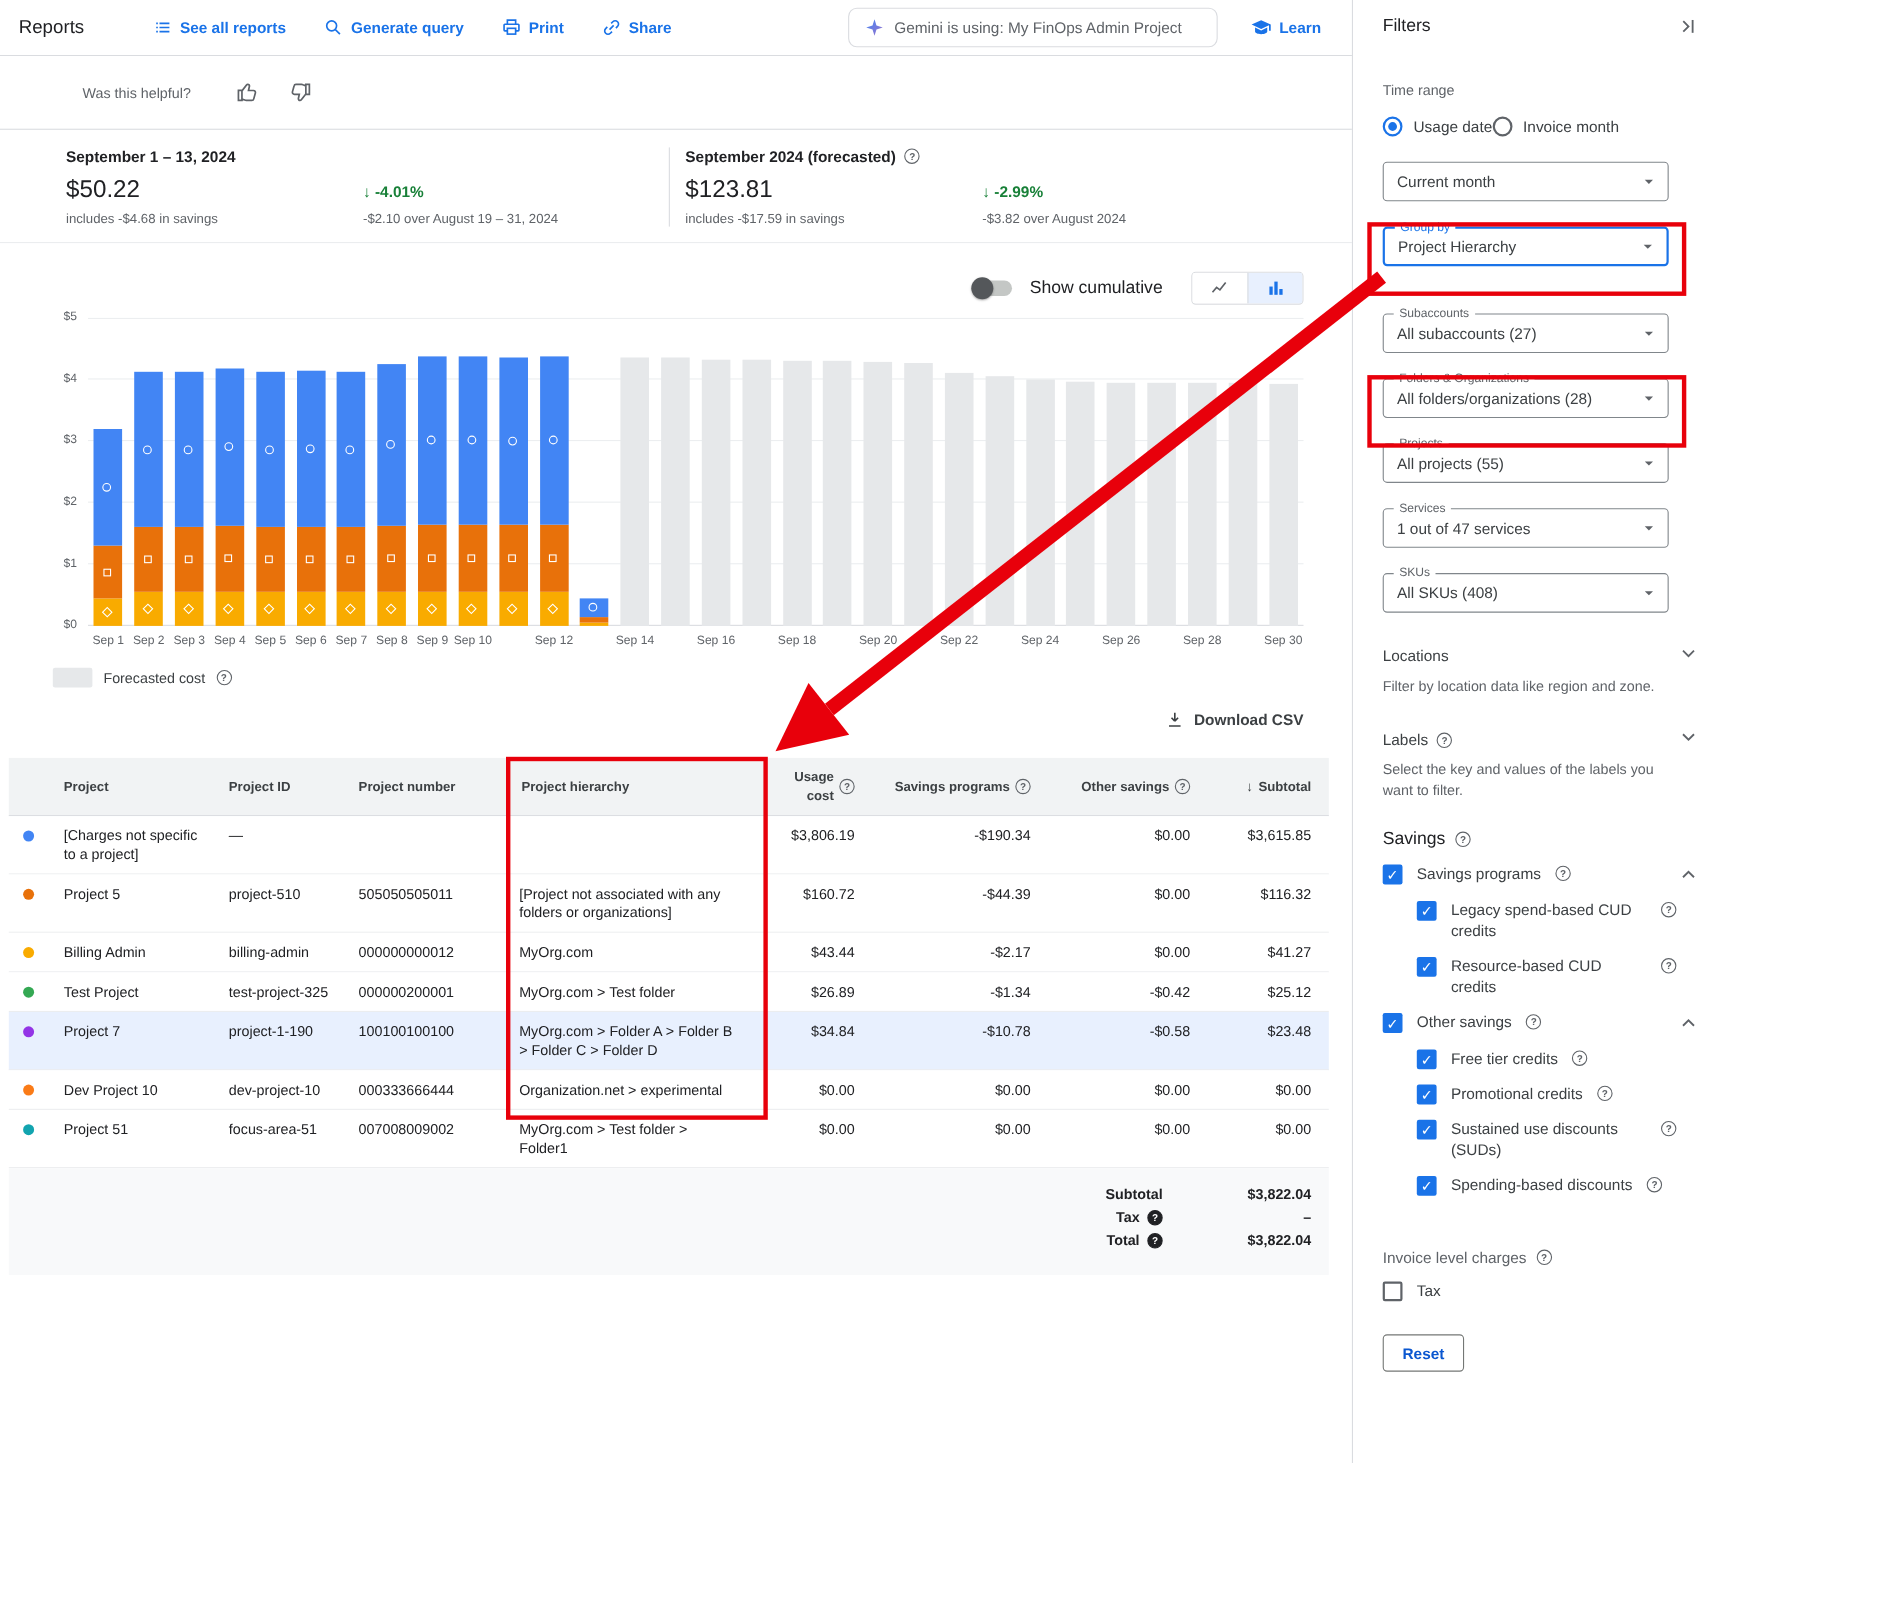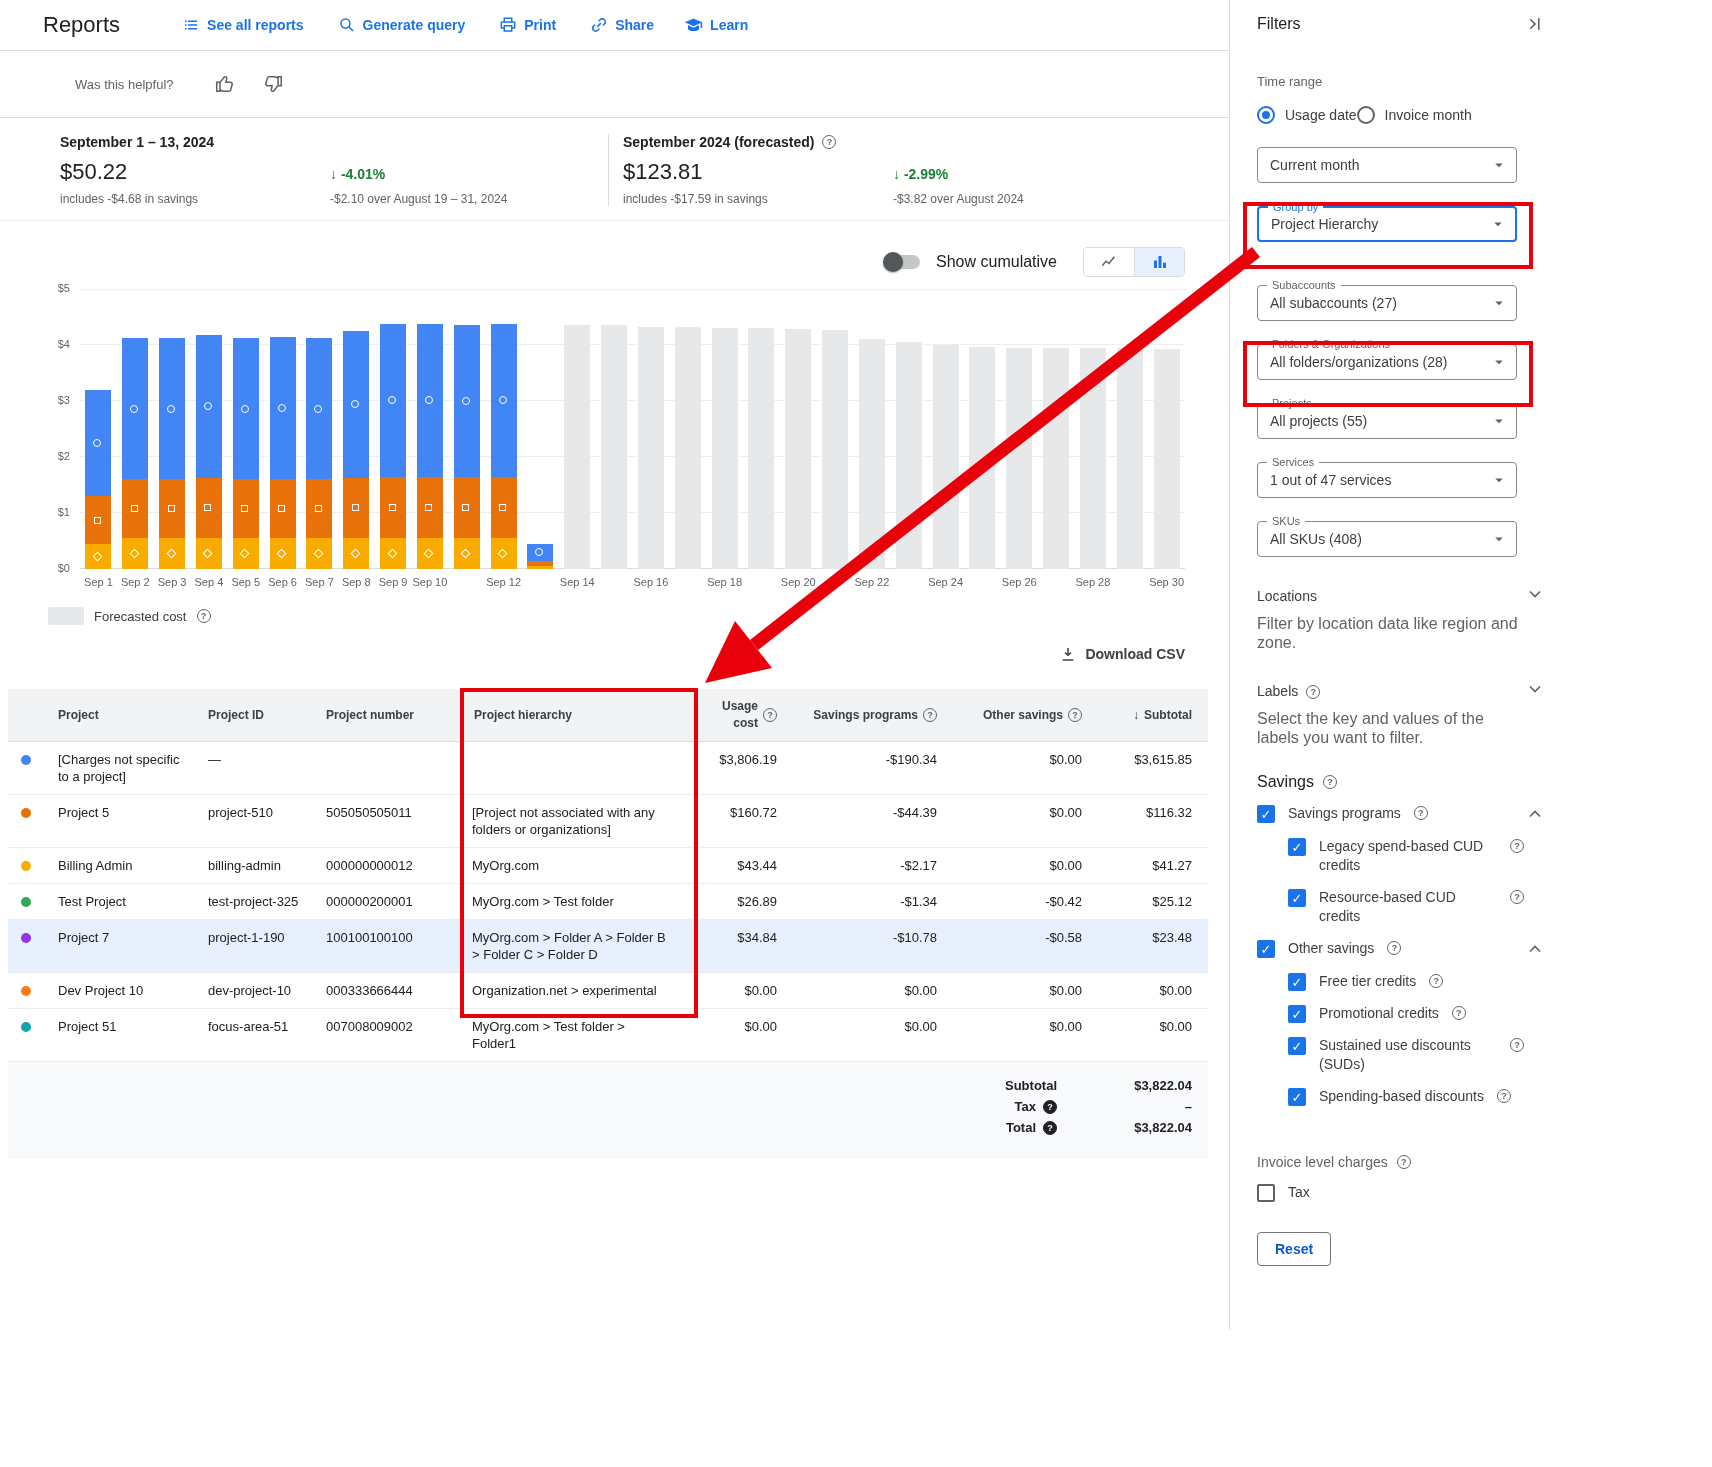--- a/index.html
+++ b/index.html
@@ -1,21 +1,21 @@
 <!DOCTYPE html>
 <html><head>
 <meta charset="utf-8">
 <style>
 *{box-sizing:border-box;margin:0;padding:0}
 body{font-family:"Liberation Sans","DejaVu Sans",sans-serif;color:#202124;background:#fff}
 .page{position:relative;width:1712px;height:1467px;background:#fff;overflow:hidden}
 .icon{display:inline-flex;align-items:center;justify-content:center}
 
 .topbar{position:absolute;left:0;top:0;width:1229px;height:50px;display:flex;align-items:center;background:#fff}
-.tb-title{margin-left:43px;font-size:22px;color:#202124}
+.tb-title{margin-left:17px;font-size:17px;color:#202124}
 .tb-nav{display:flex;margin-left:62px;gap:34px}
 .tb-link{display:flex;align-items:center;gap:7px;color:#1a73e8;font-size:14px;font-weight:bold;cursor:pointer}
 .gemini{margin-left:auto;display:flex;align-items:center;gap:9px;border:1px solid #dadce0;border-radius:8px;height:36px;padding:0 14px;width:336px;color:#5f6368;font-size:14px;cursor:pointer}
 .tb-learn{display:flex;align-items:center;gap:7px;color:#1a73e8;font-size:14px;font-weight:bold;margin:0 28px 0 30px;cursor:pointer}
 .top-divider{position:absolute;left:0;top:50px;width:1712px;height:1px;background:#dadce0}
 
 .main{position:absolute;left:0;top:51px;width:1229px;background:#fff}
 .feedback{display:flex;align-items:center;gap:40px;margin:22px 0 0 75px;color:#5f6368;font-size:13px}
 .fb-icons{display:flex;gap:26px}
 .fb-icons .icon{cursor:pointer}
@@ -82,21 +82,21 @@
 .rdot.on{border-color:#1a73e8}
 .rdot.on::after{content:"";position:absolute;inset:3px;background:#1a73e8;border-radius:50%}
 .fsel{position:relative;height:36px;border:1px solid #80868b;border-radius:4px;display:flex;align-items:center;padding:0 8px 0 12px;font-size:14px;color:#3c4043;margin-top:23px;background:#fff;cursor:pointer;width:260px}
 .fsel.mt-lg{margin-top:43px}
 .fsel .flabel{position:absolute;top:-8px;left:9px;background:#fff;padding:0 5px;font-size:11px;color:#5f6368;line-height:14px}
 .fsel .spacer{flex:1}
 .fsel.focused{border:2px solid #1a73e8}
 .fsel.focused .flabel{color:#1a73e8}
 .sec-row{display:flex;align-items:flex-end;margin-top:27px;font-size:14px;color:#3c4043;width:288px;gap:8px;cursor:pointer}
 .sec-row .spacer{flex:1}
-.sec-desc{margin-top:10px;font-size:16px;color:#5f6368;width:266px;line-height:19px}
+.sec-desc{margin-top:10px;font-size:13px;color:#5f6368;width:266px;line-height:19px}
 .savings-title{display:flex;align-items:center;gap:9px;margin-top:26px;font-size:16px;color:#202124}
 .crow{display:flex;align-items:flex-start;gap:13px;margin-top:13px;font-size:14px;color:#3c4043;width:288px;line-height:19px}
 .crow .lbl{max-width:178px}
 .crow .spacer{flex:1}
 .crow.child{margin-left:31px;width:257px}
 .crow .help{margin-top:2px}
 .chk{width:18px;height:18px;border-radius:2px;flex:none;display:flex;align-items:center;justify-content:center;cursor:pointer;margin-top:1px}
 .chk.on{background:#1a73e8;color:#fff;font-size:13px;font-weight:bold}
 .chk.off{border:2px solid #5f6368;background:#fff}
 .invoice-label{display:flex;align-items:center;gap:9px;margin-top:48px;font-size:14px;color:#5f6368}
@@ -144,20 +144,34 @@
           <span class="icon">
             <svg width="18" height="18" viewBox="0 0 24 24" fill="none" stroke="#1a73e8" stroke-width="2">
               <path d="M9.5 14.5l5-5"></path>
               <path d="M11.5 7l2-2a4 4 0 0 1 5.7 5.7l-2 2"></path>
               <path d="M12.5 17l-2 2a4 4 0 0 1-5.7-5.7l2-2"></path>
             </svg>
           </span>
           <span>Share</span>
         </div>
       </nav>
+    <div class="gemini">
+      <span class="icon" id="ic-sparkle">
+          <svg width="18" height="18" viewBox="0 0 24 24">
+            <defs>
+              <linearGradient id="gg" x1="0" y1="0" x2="1" y2="1">
+                <stop offset="0" stop-color="#4285f4"></stop>
+                <stop offset="1" stop-color="#9b72cb"></stop>
+              </linearGradient>
+            </defs>
+            <path d="M12 2l2.4 7.6L22 12l-7.6 2.4L12 22l-2.4-7.6L2 12l7.6-2.4z" fill="url(#gg)"></path>
+          </svg>
+        </span>
+      <span>Gemini is using: My FinOps Admin Project</span>
+    </div>
     <div class="tb-learn">
       <span class="icon" id="ic-learn">
           <svg width="19" height="19" viewBox="0 0 24 24" fill="#1a73e8">
             <path d="M12 3L1 8l11 5 9-4.1V15h2V8z"></path>
             <path d="M5 11.5V16c0 1.7 3.1 3 7 3s7-1.3 7-3v-4.5l-7 3.2z"></path>
           </svg>
         </span>
       <span>Learn</span>
     </div>
   </header>

